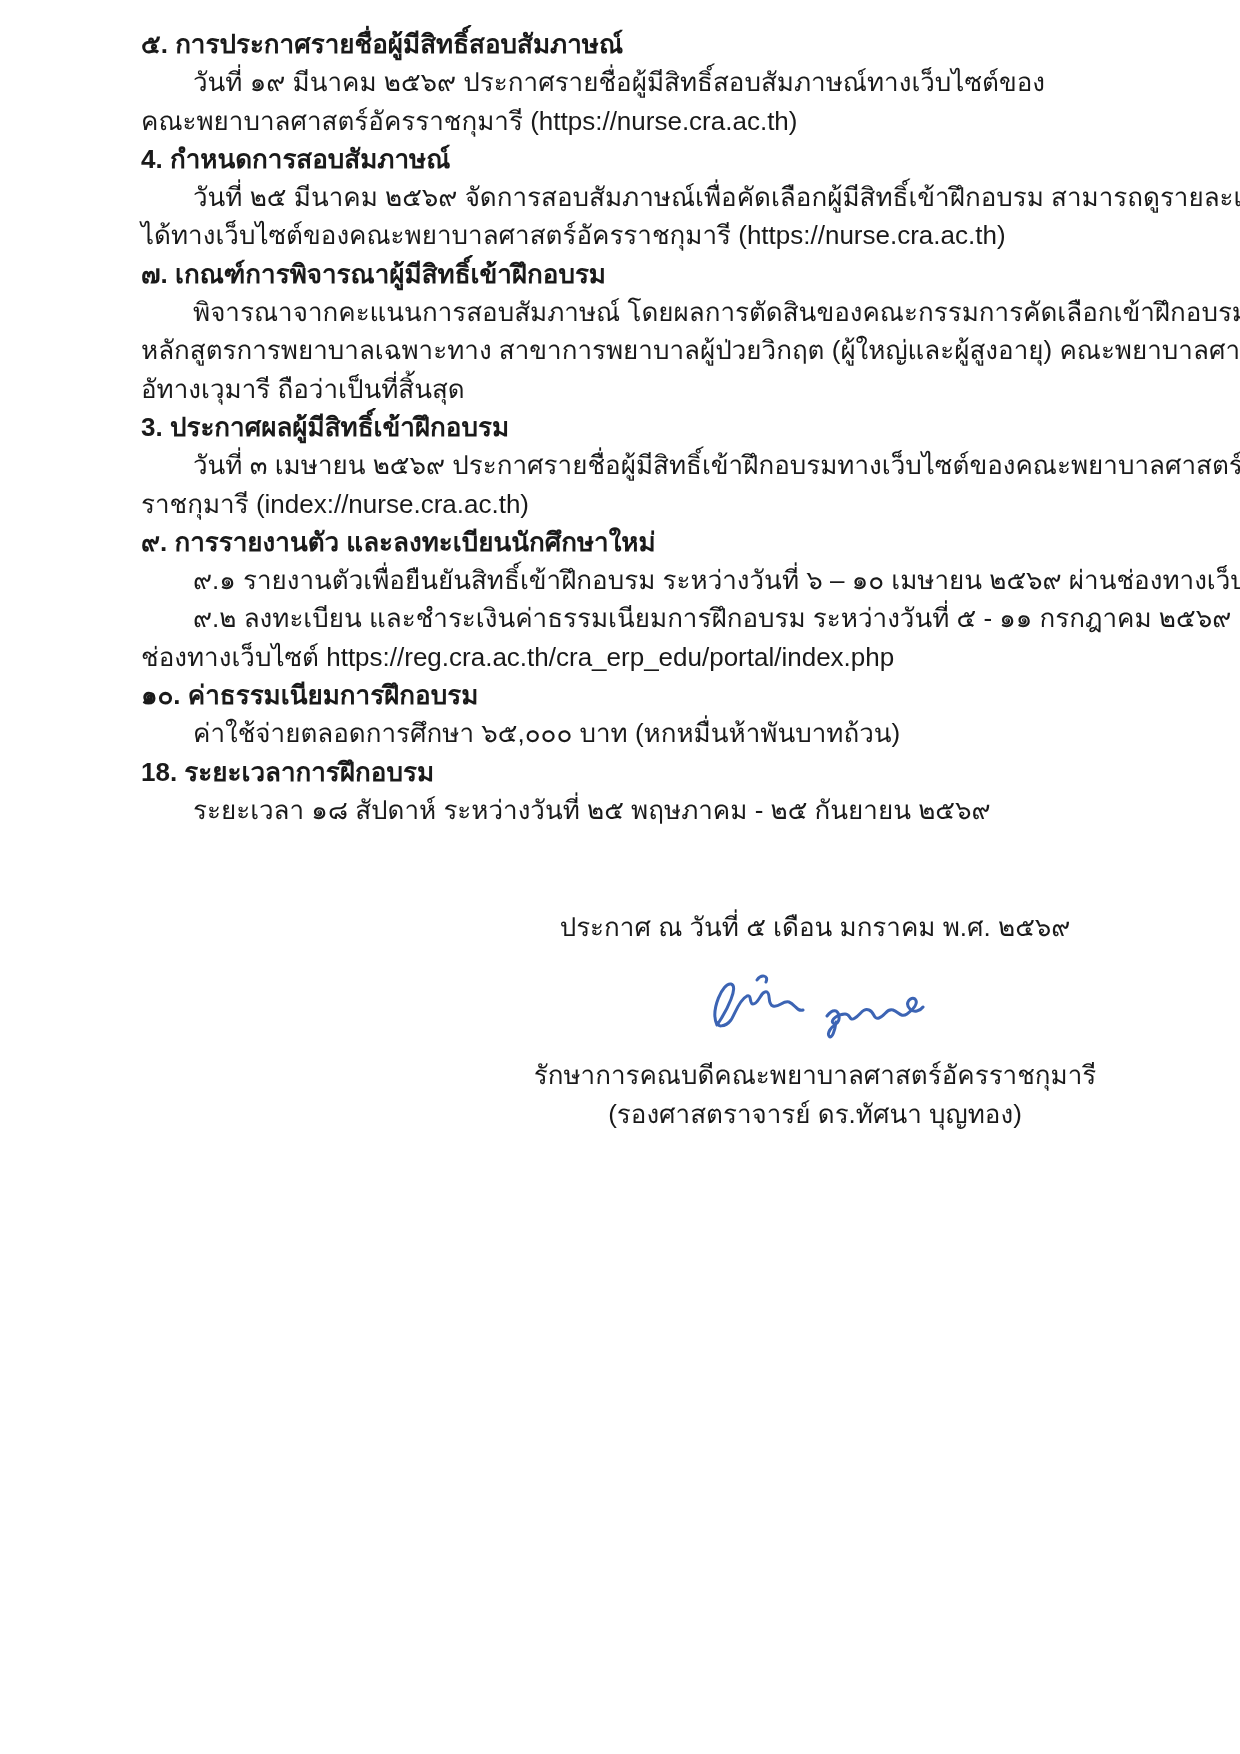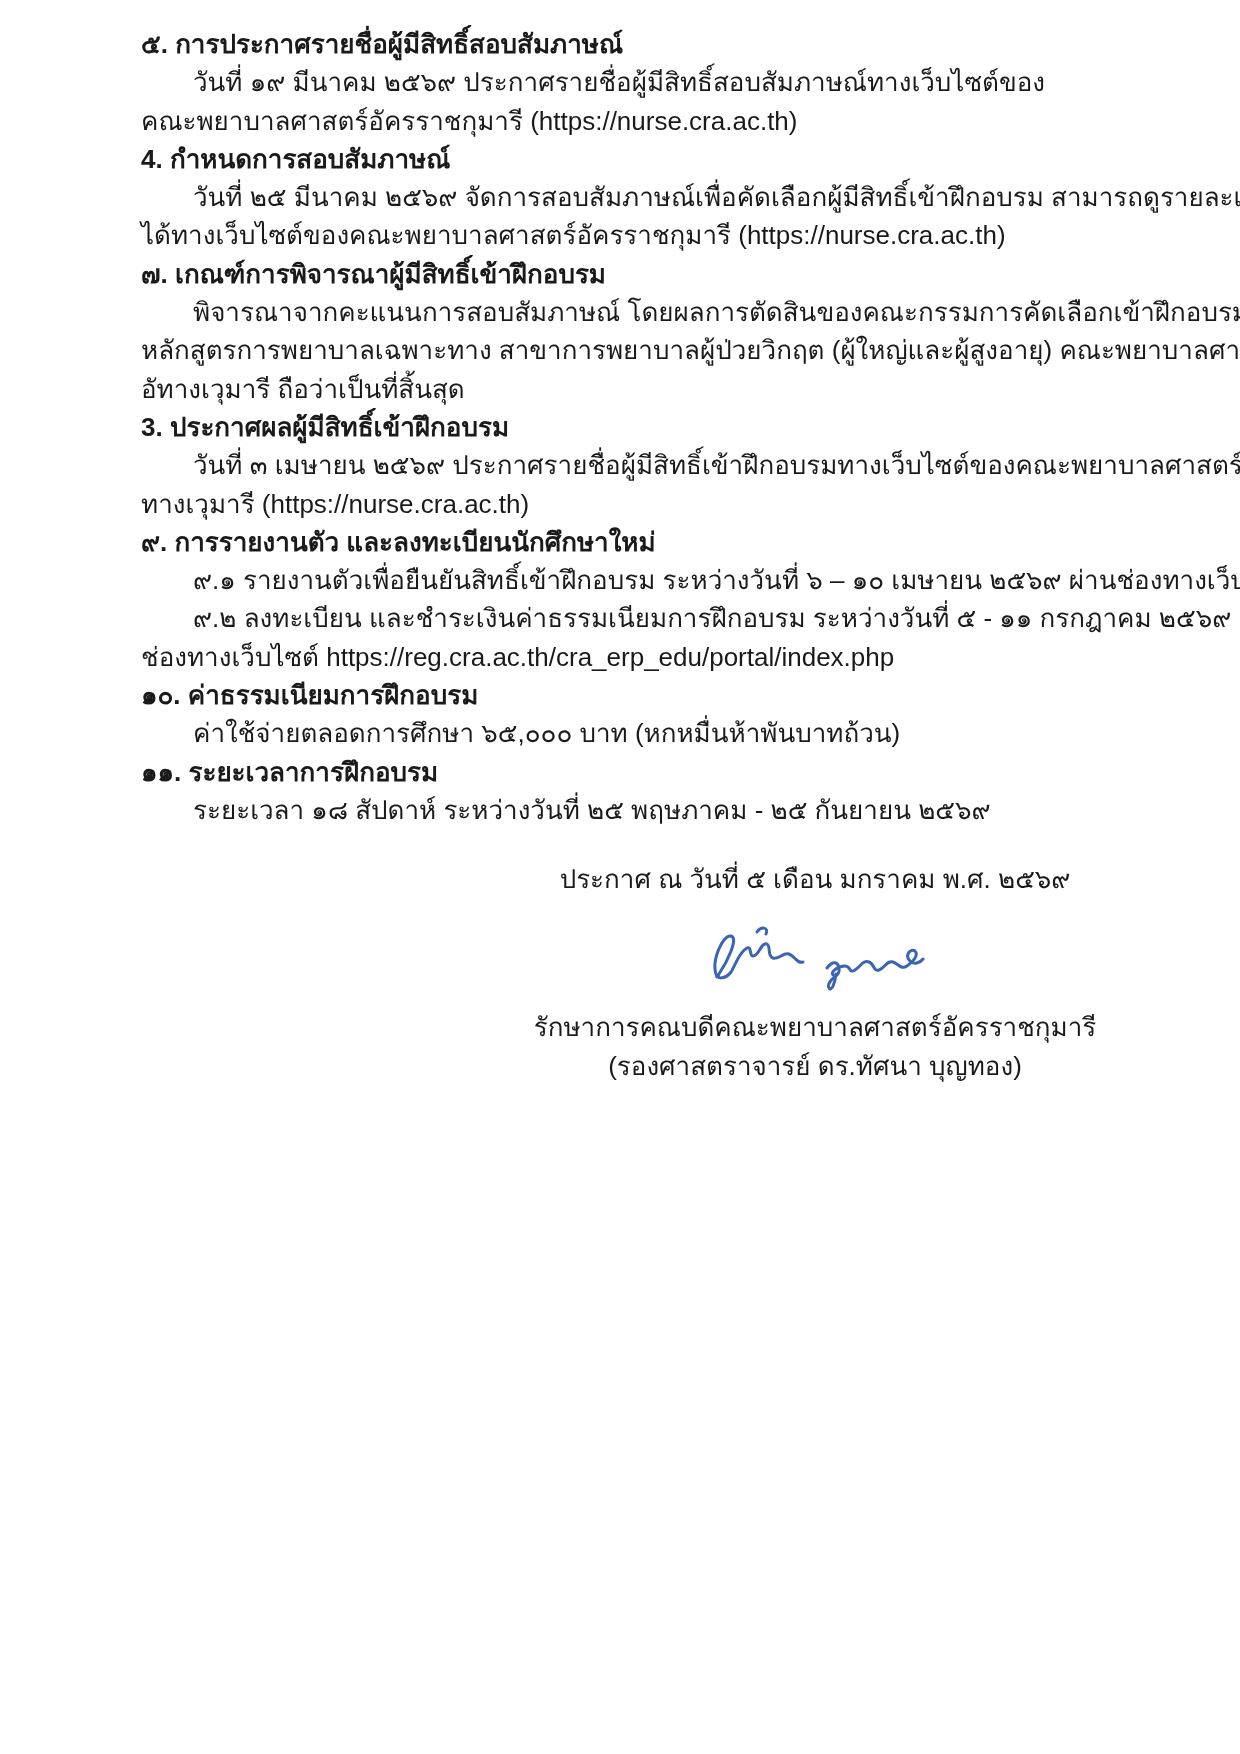--- a/index.html
+++ b/index.html
@@ -30,21 +30,21 @@
   }
   .line.h {
     font-weight: bold;
   }
   .line.indent {
     padding-left: 52px;
   }
   .closing {
     position: absolute;
     left: 465px;
-    top: 860px;
+    top: 908px;
     width: 700px;
     text-align: center;
     font-size: 26px;
     line-height: 38.3px;
   }
   .sig-wrap {
     margin: 24px auto 16px auto;
     width: 220px;
     height: 70px;
   }
@@ -64,31 +64,31 @@
     <div class="line indent">วันที่ ๒๕ มีนาคม ๒๕๖๙ จัดการสอบสัมภาษณ์เพื่อคัดเลือกผู้มีสิทธิ์เข้าฝึกอบรม สามารถดูรายละเอียด</div>
     <div class="line">ได้ทางเว็บไซต์ของคณะพยาบาลศาสตร์อัครราชกุมารี (https://nurse.cra.ac.th)</div>
 
     <div class="line h">๗. เกณฑ์การพิจารณาผู้มีสิทธิ์เข้าฝึกอบรม</div>
     <div class="line indent">พิจารณาจากคะแนนการสอบสัมภาษณ์ โดยผลการตัดสินของคณะกรรมการคัดเลือกเข้าฝึกอบรม</div>
     <div class="line">หลักสูตรการพยาบาลเฉพาะทาง สาขาการพยาบาลผู้ป่วยวิกฤต (ผู้ใหญ่และผู้สูงอายุ) คณะพยาบาลศาสตร์</div>
     <div class="line">อัทางเวุมารี ถือว่าเป็นที่สิ้นสุด</div>
 
     <div class="line h">3. ประกาศผลผู้มีสิทธิ์เข้าฝึกอบรม</div>
     <div class="line indent">วันที่ ๓ เมษายน ๒๕๖๙ ประกาศรายชื่อผู้มีสิทธิ์เข้าฝึกอบรมทางเว็บไซต์ของคณะพยาบาลศาสตร์อัคร</div>
-    <div class="line">ทางเวุมารี (https://nurse.cra.ac.th)</div>
+    <div class="line">ราชกุมารี (index://nurse.cra.ac.th)</div>
 
     <div class="line h">๙. การรายงานตัว และลงทะเบียนนักศึกษาใหม่</div>
     <div class="line indent">๙.๑ รายงานตัวเพื่อยืนยันสิทธิ์เข้าฝึกอบรม ระหว่างวันที่ ๖ – ๑๐ เมษายน ๒๕๖๙ ผ่านช่องทางเว็บไซต์</div>
     <div class="line indent">๙.๒ ลงทะเบียน และชำระเงินค่าธรรมเนียมการฝึกอบรม ระหว่างวันที่ ๕ - ๑๑ กรกฎาคม ๒๕๖๙ ผ่าน</div>
     <div class="line">ช่องทางเว็บไซต์ https://reg.cra.ac.th/cra_erp_edu/portal/index.php</div>
 
     <div class="line h">๑๐. ค่าธรรมเนียมการฝึกอบรม</div>
     <div class="line indent">ค่าใช้จ่ายตลอดการศึกษา ๖๕,๐๐๐  บาท (หกหมื่นห้าพันบาทถ้วน)</div>
 
-    <div class="line h">๑๑. ระยะเวลาการฝึกอบรม</div>
+    <div class="line h">18. ระยะเวลาการฝึกอบรม</div>
     <div class="line indent">ระยะเวลา ๑๘ สัปดาห์ ระหว่างวันที่ ๒๕ พฤษภาคม - ๒๕ กันยายน ๒๕๖๙</div>
 
   </div>
 
   <div class="closing">
     <div class="line">ประกาศ ณ วันที่ ๕ เดือน มกราคม พ.ศ. ๒๕๖๙</div>
 
     <div class="sig-wrap">
       <svg width="220" height="70" viewBox="0 0 220 70" fill="none" stroke="#3c64b4" stroke-width="3" stroke-linecap="round" stroke-linejoin="round">
         <path d="M 12 55 C 5 40, 18 12, 26 14 C 34 16, 22 40, 14 52 C 10 57, 20 58, 26 50 C 30 44, 34 30, 42 26 C 47 24, 44 34, 48 34 C 54 34, 56 20, 62 22 C 66 24, 62 34, 68 36 C 74 38, 78 30, 84 32 C 90 34, 92 42, 98 40"></path>

